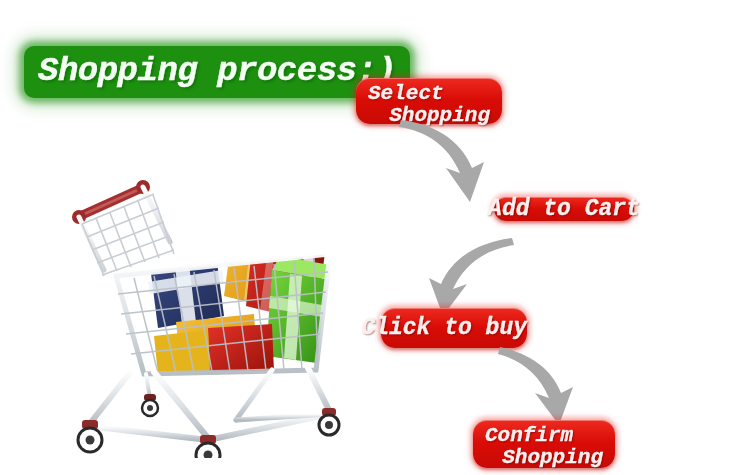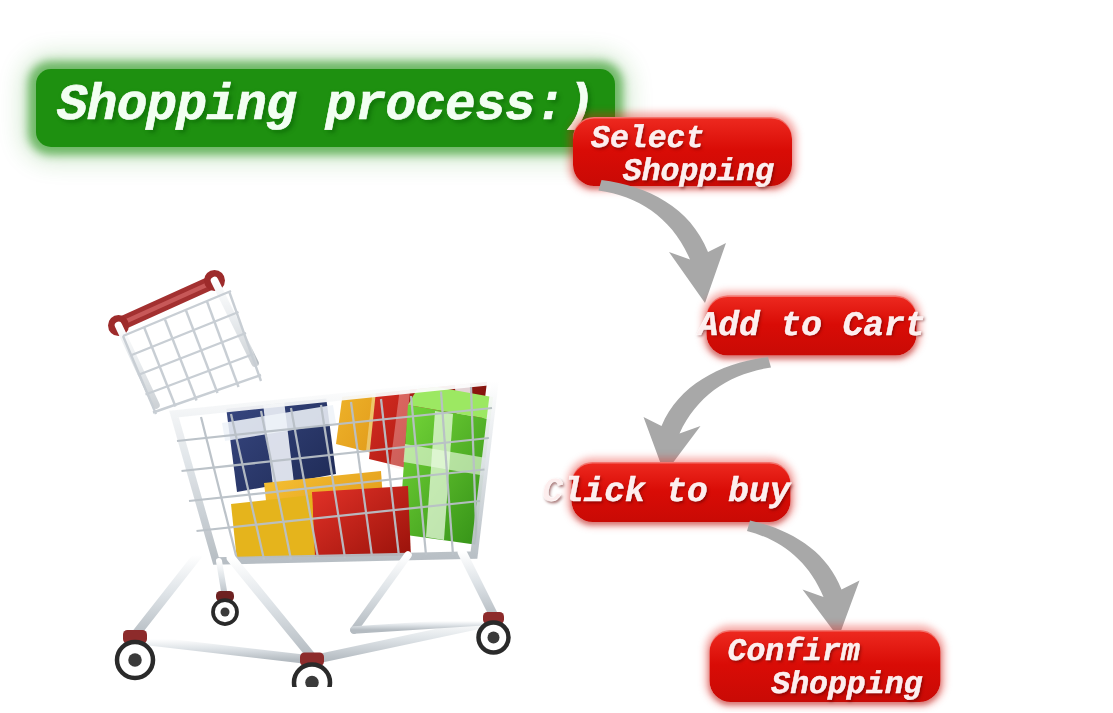--- a/index.html
+++ b/index.html
@@ -80,24 +80,24 @@
   }
 
   
   .btn-stagger {
     padding: 5px 12px 6px 12px;
     font-size: 21px;
   }
   .btn-stagger .line-1 { text-align: left; }
   .btn-stagger .line-2 { text-align: right; margin-top: 1px; }
 
-  #btn-select-product { left: 382px; top: 78px;  width: 146px; height: 46px; }
-  #btn-add-to-cart    { left: 471px; top: 197px; width: 140px; height: 40px; }
+  #btn-select-product { left: 356px; top: 78px;  width: 146px; height: 46px; }
+  #btn-add-to-cart    { left: 494px; top: 197px; width: 140px; height: 24px; }
   #btn-click-to-buy   { left: 381px; top: 308px; width: 146px; height: 40px; justify-content: flex-end; }
-  #btn-confirm-payment{ left: 473px; top: 420px; width: 154px; height: 48px; }
+  #btn-confirm-payment{ left: 473px; top: 420px; width: 142px; height: 48px; }
 
   
   .arrow-svg {
     position: absolute;
     overflow: visible;
   }
   #arrow-1 { left: 398px; top: 118px; width: 130px; height: 86px; }
   #arrow-2 { left: 405px; top: 236px; width: 110px; height: 80px; }
   #arrow-3 { left: 497px; top: 345px; width: 112px; height: 82px; }
   .arrow-path { fill: #a8a8a8; }

